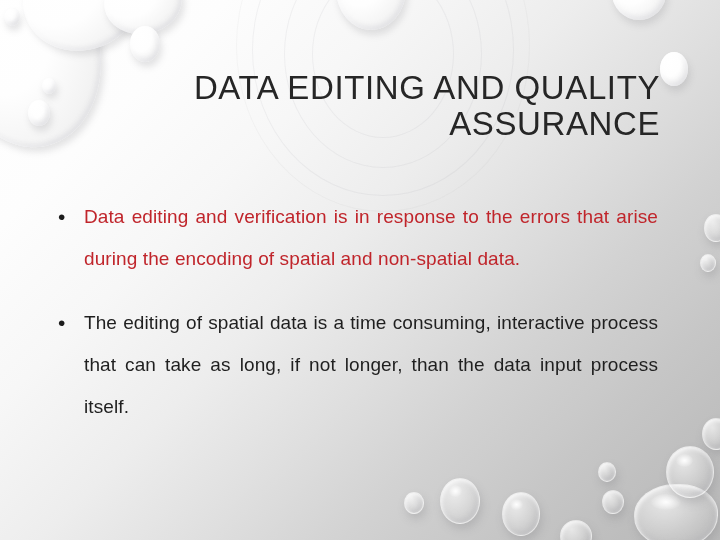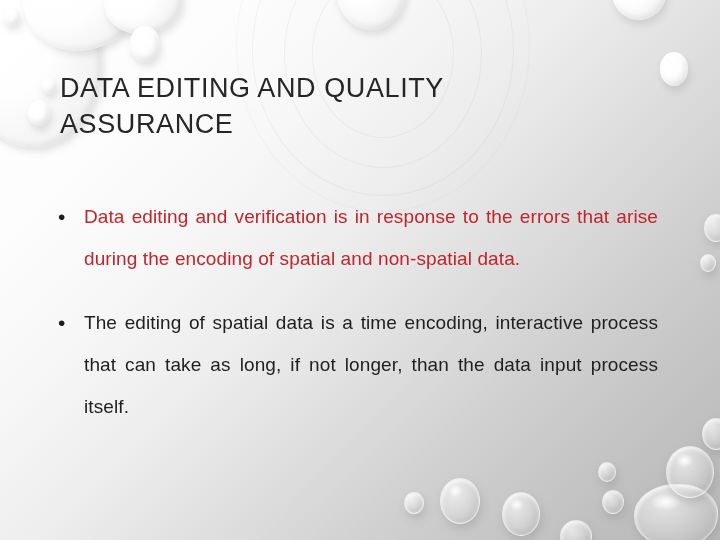--- a/index.html
+++ b/index.html
@@ -88,22 +88,22 @@
     background: radial-gradient(ellipse at center,
       rgba(255,255,255,0.95) 0%, rgba(255,255,255,0.0) 75%);
   }
 
   
   #title {
     position: absolute;
     left: 60px;
     top: 70px;
     width: 600px;
-    text-align: left;
-    font-size: 27px;
+    text-align: right;
+    font-size: 33px;
     line-height: 36px;
     letter-spacing: 0.6px;
     color: #262626;
     font-weight: normal;
     white-space: pre-line;
   }
 
   #body-block {
     position: absolute;
     left: 54px;
@@ -213,18 +213,18 @@
 
   <div id="body-block">
 
     <div class="bullet-row">
       <span class="bullet-dot">•</span>
       <span class="bullet-text red">Data editing and verification is in response to the errors that arise during the encoding of spatial and non-spatial data.</span>
     </div>
 
     <div class="bullet-row">
       <span class="bullet-dot">•</span>
-      <span class="bullet-text dark">The editing of spatial data is a time encoding, interactive process that can take as long, if not longer, than the data input process itself.</span>
+      <span class="bullet-text dark">The editing of spatial data is a time consuming, interactive process that can take as long, if not longer, than the data input process itself.</span>
     </div>
 
   </div>
 
 </div>
 
 </body></html>

